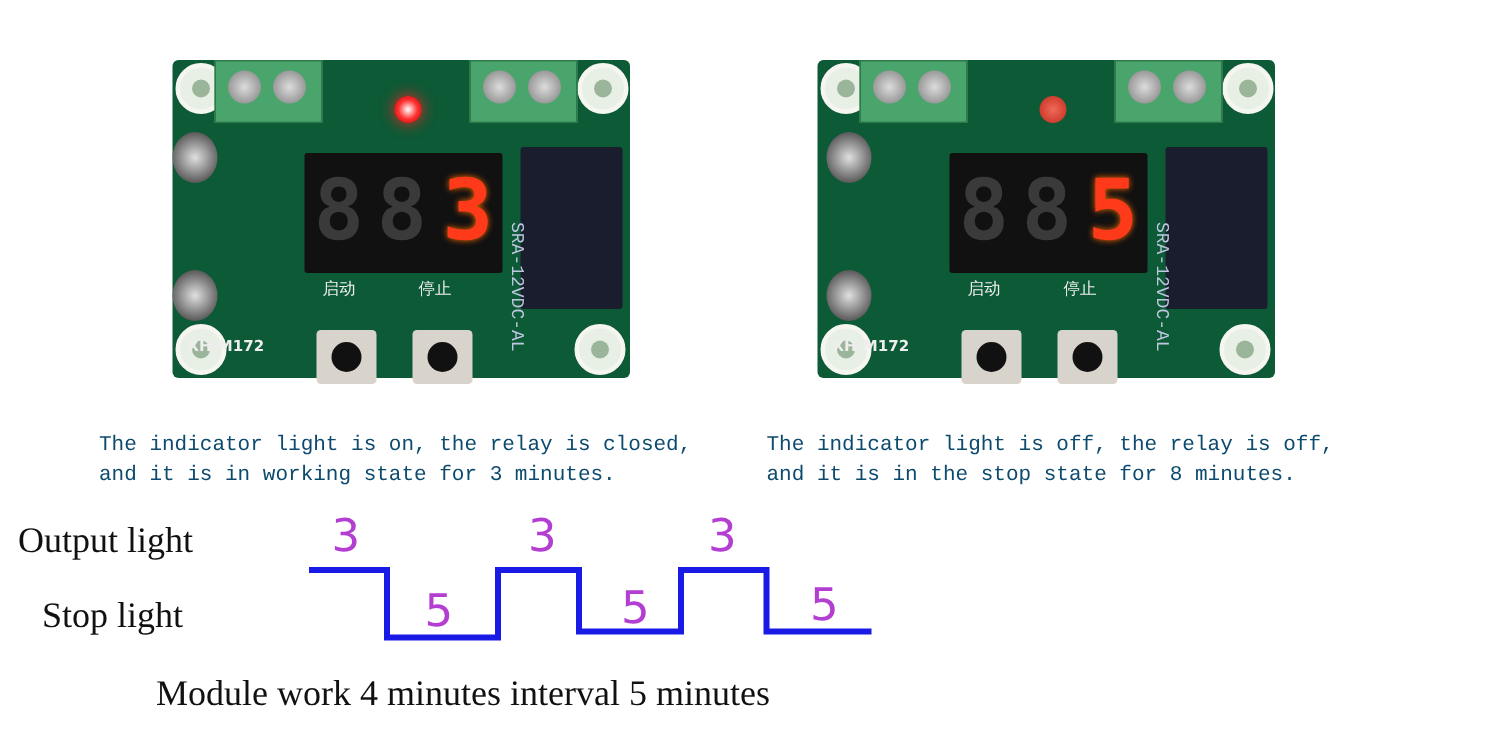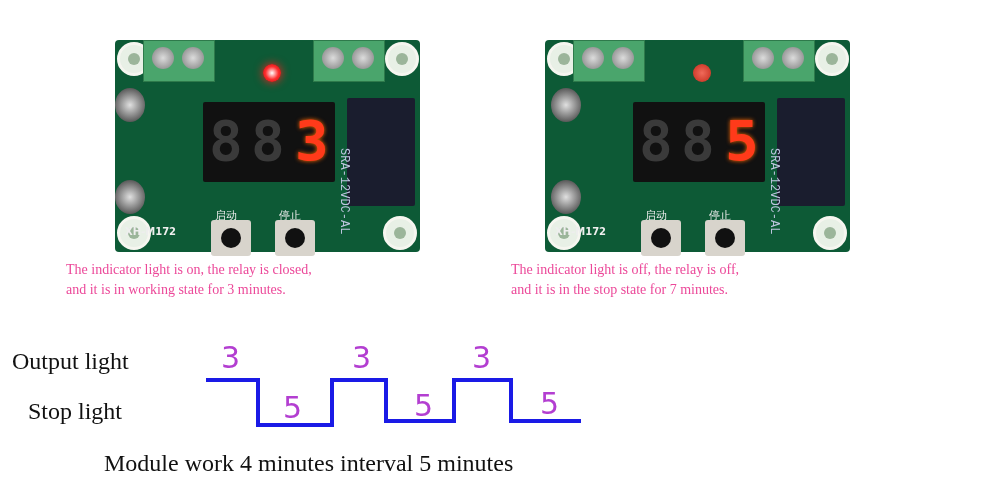--- a/index.html
+++ b/index.html
@@ -14,23 +14,23 @@
   .display { position:absolute; left:88px; top:62px; width:132px; height:80px; background:#111; border-radius:2px; }
   .digit { position:absolute; top:10px; width:32px; height:58px; font-family:"DejaVu Sans Mono",monospace; font-size:56px; line-height:58px; text-align:center; font-weight:bold; }
   .digit.off { color:#3a3a3a; }
   .digit.on { color:#ff3a1a; text-shadow:0 0 4px #ff6a00; }
   .relay { position:absolute; left:232px; top:58px; width:68px; height:108px; background:#1a1d2e; border-radius:2px; color:#bfc6e0; font-size:12px; }
   .relay span { position:absolute; left:4px; top:50px; transform:rotate(90deg); transform-origin:left top; white-space:nowrap; }
   .led { position:absolute; left:148px; top:24px; width:18px; height:18px; border-radius:50%; }
   .cap { position:absolute; width:30px; height:34px; border-radius:50%; background:radial-gradient(circle,#e0e0e0,#2b2b2b); }
   .btn { position:absolute; top:180px; width:40px; height:36px; background:#d8d4cc; border-radius:3px; }
   .btn::after { content:""; position:absolute; left:10px; top:8px; width:20px; height:20px; border-radius:50%; background:#111; }
-  .btn-label { position:absolute; top:168px; font-family:"DejaVu Sans",sans-serif; font-size:11px; color:#eee; }
+  .btn-label { position:absolute; top:145px; font-family:"DejaVu Sans",sans-serif; font-size:11px; color:#eee; }
   .model { position:absolute; left:10px; top:186px; font-family:"DejaVu Sans",sans-serif; font-size:10px; color:#eee; font-weight:bold;text-align:right; }
-  .caption { position:absolute; font-size:14px; line-height:20px; color:#ec4899; font-family:Liberation Serif, serif; white-space:pre; }
+  .caption { position:absolute; font-size:14px; line-height:20px; color:#0c4a6e; font-family:Liberation Mono, monospace; white-space:pre;margin-top:27px; }
   .lbl { position:absolute; font-family:"Liberation Serif","DejaVu Serif",serif; font-size:24px; color:#111; }
   .num { position:absolute; font-family:"DejaVu Sans",sans-serif; font-size:30px; color:#b33ed1; }
   .footer { position:absolute; left:104px; top:450px; font-family:"Liberation Serif","DejaVu Serif",serif; font-size:24px; color:#111; }
 </style>
 </head>
 <body>
 
 <div class="board board-left">
   <div class="hole" style="left:2px;top:2px"></div>
   <div class="hole" style="left:270px;top:2px"></div>
@@ -88,21 +88,21 @@
   <div class="relay">
       <span>SRA-12VDC-AL</span>
     </div>
   <div class="btn-label" style="left:100px">启动</div>
   <div class="btn-label" style="left:164px">停止</div>
   <div class="btn" style="left:96px"></div>
   <div class="btn" style="left:160px"></div>
   <div class="model">XH-M172</div>
 </div>
 <div class="caption" style="left:511px;top:260px">The indicator light is off, the relay is off,
-and it is in the stop state for 7 minutes.</div>
+and it is in the stop state for 8 minutes.</div>
 
 <div class="lbl" style="left:12px;top:348px">Output light</div>
 <div class="lbl" style="left:28px;top:398px">Stop light</div>
 
 <svg style="position:absolute;left:0;top:0" width="1000" height="500">
   <polyline points="206,380 258,380 258,425 332,425 332,380 386,380 386,421 454,421 454,380 511,380 511,421 581,421" fill="none" stroke="#1a1ae6" stroke-width="4" stroke-linejoin="miter"></polyline>
 </svg>
 
 <div class="num" style="left:221px;top:340px">3</div>
 <div class="num" style="left:283px;top:390px">5</div>

